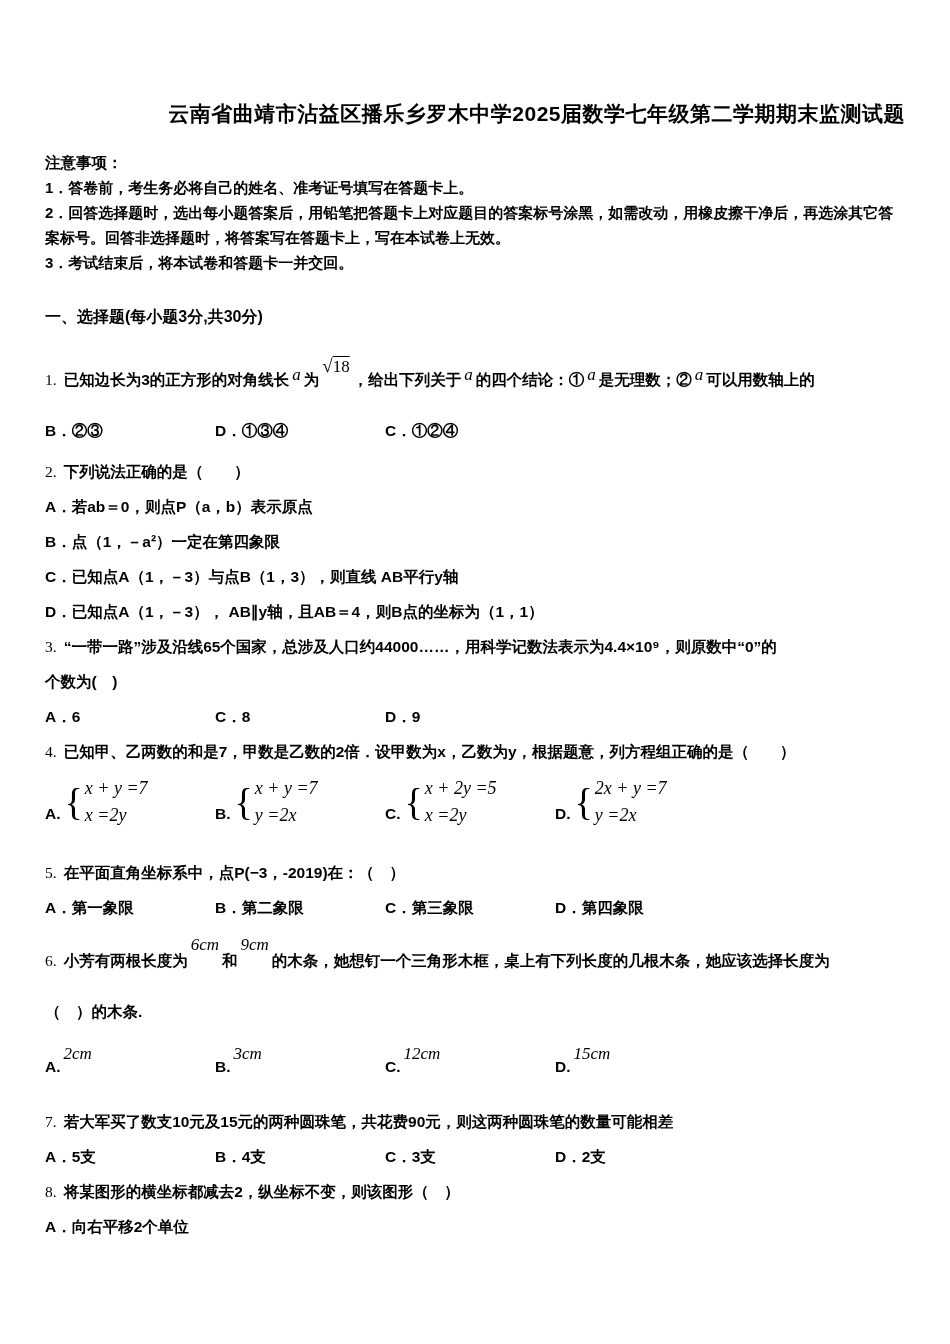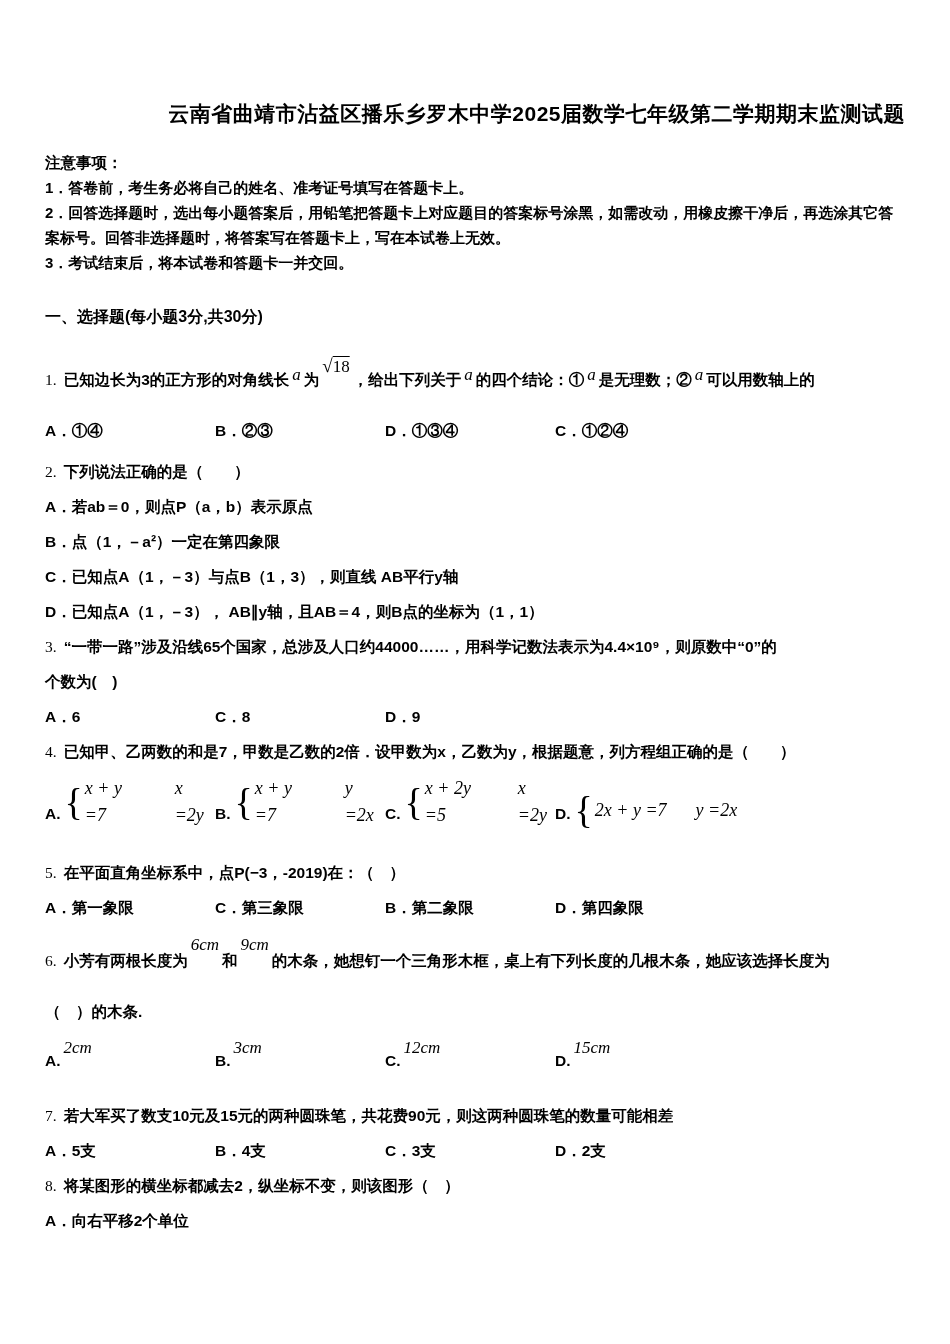--- a/index.html
+++ b/index.html
@@ -47,28 +47,28 @@
   .eq-opts { display:flex; margin-top:6px; }
   .eq-opt { width:170px; flex:0 0 170px; display:flex; align-items:flex-end; }
   .eq-opt:last-child { flex:1 1 auto; }
   .eq-letter { margin-right:4px; margin-bottom:6px; }
   .eq-sys { display:flex; align-items:center; }
   .eq-brace {
     font-family:"Liberation Serif", serif;
     font-weight:normal; font-size:38px; line-height:1;
     margin-right:2px;
   }
-  .eq-lines { display:inline-flex; flex-direction:row;gap:29px; }
+  .eq-lines { display:inline-flex; flex-direction:column; }
   .eq-lines .math-eq {
     font-family:"Liberation Serif", serif;
     font-style:italic; font-weight:normal;
     font-size:18px; line-height:27px;
   }
   
-  .cm-opts { display:flex; margin-top:14px; }
+  .cm-opts { display:flex; margin-top:20px; }
   .cm-opt { width:170px; flex:0 0 170px; line-height:35px; }
   .cm-opt:last-child { flex:1 1 auto; }
 </style>
 </head>
 <body>
 
 <div class="page">
 
   <div class="title">云南省曲靖市沾益区播乐乡罗木中学2025届数学七年级第二学期期末监测试题</div>
 
@@ -79,21 +79,20 @@
     <div class="note">3．考试结束后，将本试卷和答题卡一并交回。</div>
   </div>
 
   <div class="section-heading">一、选择题(每小题3分,共30分)</div>
 
   <div class="q" style="margin-top:33px;">
     <div class="q-line">
       <span class="qnum">1.</span><span>已知边长为3的正方形的对角线长</span><span class="math raise-sm">a</span><span>为</span><span class="math raise-md"><span class="rad-sign">√</span><span class="rad-body">18</span></span><span>，给出下列关于</span><span class="math raise-sm">a</span><span>的四个结论：①</span><span class="math raise-sm">a</span><span>是无理数；②</span><span class="math raise-sm">a</span><span>可以用数轴上的</span>
     </div>
     <div class="opts-row" style="margin-top:16px;">
-      <span class="opt">A．①④</span>
       <span class="opt">B．②③</span>
       <span class="opt">D．①③④</span>
       <span class="opt">C．①②④</span>
     </div>
   </div>
 
   <div class="q" style="margin-top:6px;">
     <div class="q-line">
       <span class="qnum">2.</span><span>下列说法正确的是（　　）</span>
     </div>
@@ -162,22 +161,22 @@
       </div>
     </div>
   </div>
 
   <div class="q" style="margin-top:26px;">
     <div class="q-line">
       <span class="qnum">5.</span><span>在平面直角坐标系中，点P(−3，-2019)在：（　）</span>
     </div>
     <div class="opts-row">
       <span class="opt">A．第一象限</span>
+      <span class="opt">B．第二象限</span>
       <span class="opt">C．第三象限</span>
-      <span class="opt">B．第二象限</span>
       <span class="opt">D．第四象限</span>
     </div>
   </div>
 
   <div class="q" style="margin-top:18px;">
     <div class="q-line">
       <span class="qnum">6.</span><span>小芳有两根长度为</span><span class="math raise-lg">6cm</span><span>和</span><span class="math raise-lg">9cm</span><span>的木条，她想钉一个三角形木框，桌上有下列长度的几根木条，她应该选择长度为</span>
     </div>
     <div class="q-line" style="margin-top:16px;">（　）的木条.</div>
     <div class="cm-opts">

